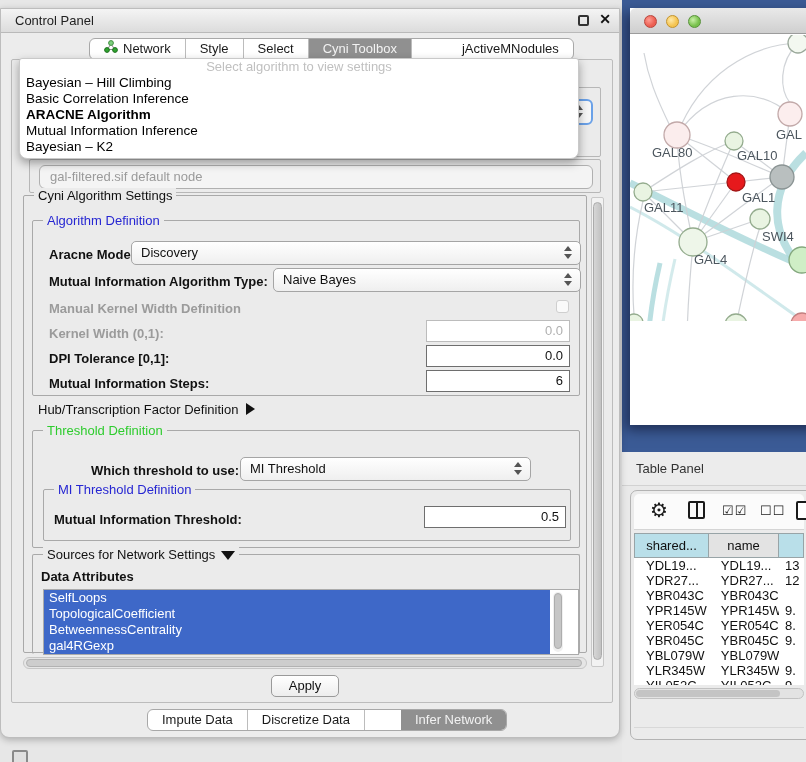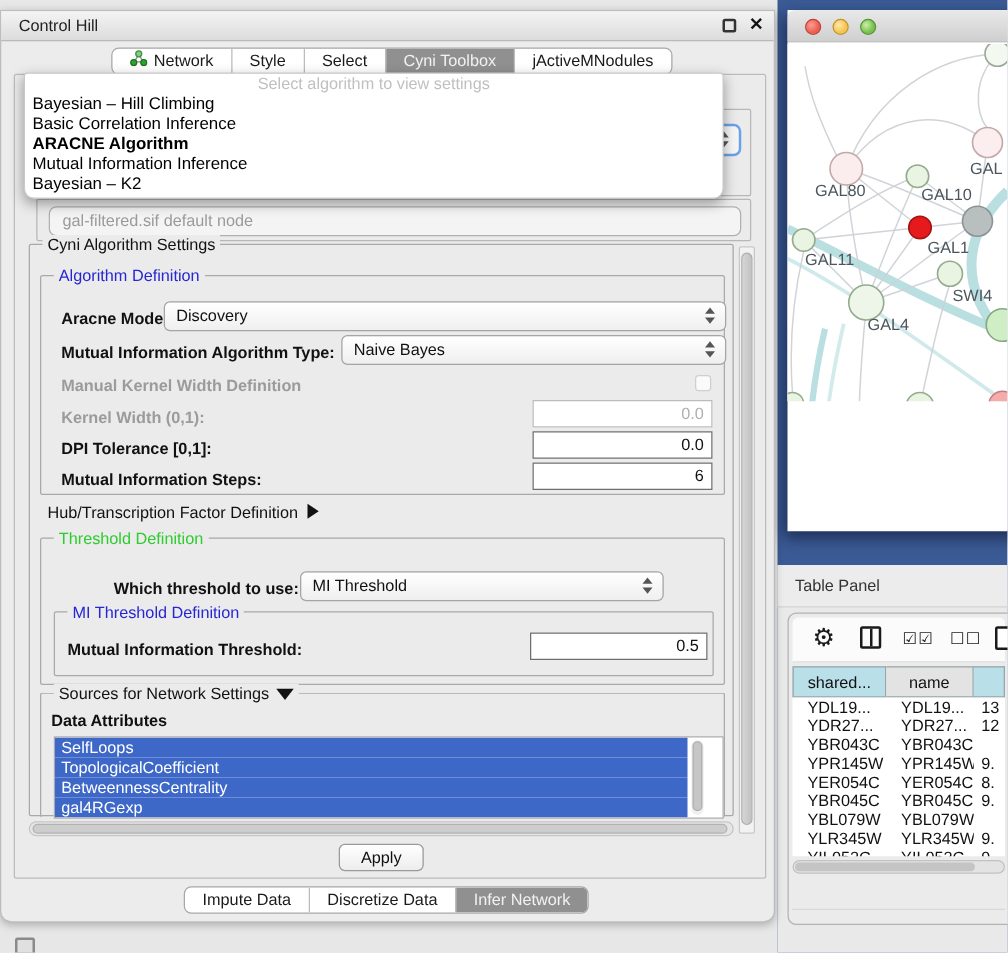--- a/index.html
+++ b/index.html
@@ -54,21 +54,21 @@
     border:1px solid #bdbdbd; border-radius:0 0 9px 9px; box-shadow:0 2px 7px rgba(0,0,0,.25); }
   .cp-titlebar { position:absolute; left:0; top:0; width:100%; height:24px;
     background:linear-gradient(#f4f4f4,#dcdcdc); border-bottom:1px solid #b9b9b9; }
   .cp-title { font-size:13px; color:#222; line-height:24px; padding-left:14px; }
   .cp-float { position:absolute; right:30px; top:6px; width:11px; height:11px; border:2px solid #333; border-radius:2px; cursor:pointer; }
   .cp-close { position:absolute; right:8px; top:2px; font-size:14px; font-weight:700; color:#111; cursor:pointer; }
 
   .seg-bar { position:absolute; display:flex; background:#fff; border:1px solid #a8a8a8; border-radius:6px; overflow:hidden; height:22px; }
   .seg { font-size:13px; color:#1a1a1a; line-height:20px; padding:0 14px; border-right:1px solid #bcbcbc;
     display:flex; align-items:center; gap:5px; cursor:pointer; white-space:nowrap; }
-  .seg:last-child { border-right:none; }
+  .seg:last-child { border-right:none;margin-left:36px; }
   .seg.sel { background:#909090; color:#f2f2f2; }
   .top-tabs { left:88px; top:29px; }
   .bottom-tabs { left:146px; top:700px; }
 
   .content-panel { position:absolute; left:10px; top:50px; width:602px; height:644px;
     border:1px solid #bcbcbc; background:#ebebeb; border-radius:2px; }
 
   
   .frag-group1 { position:absolute; left:28px; top:78px; width:572px; height:70px; border:1px solid #b7b7b7; border-radius:2px; }
   .frag-combo { position:absolute; left:450px; top:90px; width:142px; height:26px; background:#f6f6f6;
@@ -267,21 +267,21 @@
         </div>
       <div class="t-hscroll">
           <span class="thumb"></span>
         </div>
       <div class="t-footer"></div>
     </div>
   </div>
 
   <div class="cp">
     <div class="cp-titlebar">
-      <div class="cp-title">Control Hill</div>
+      <div class="cp-title">Control Panel</div>
       <span class="cp-float"></span>
       <span class="cp-close">✕</span>
     </div>
 
     <div class="seg-bar top-tabs" id="top-tabs">
         <div class="seg">
           <span><svg width="14" height="13" viewBox="0 0 14 13">
               <line x1="3.5" y1="9.5" x2="7" y2="3.5" stroke="#8a8a8a"></line>
               <line x1="10.5" y1="9.5" x2="7" y2="3.5" stroke="#8a8a8a"></line>
               <line x1="3.5" y1="9.5" x2="10.5" y2="9.5" stroke="#8a8a8a"></line>

